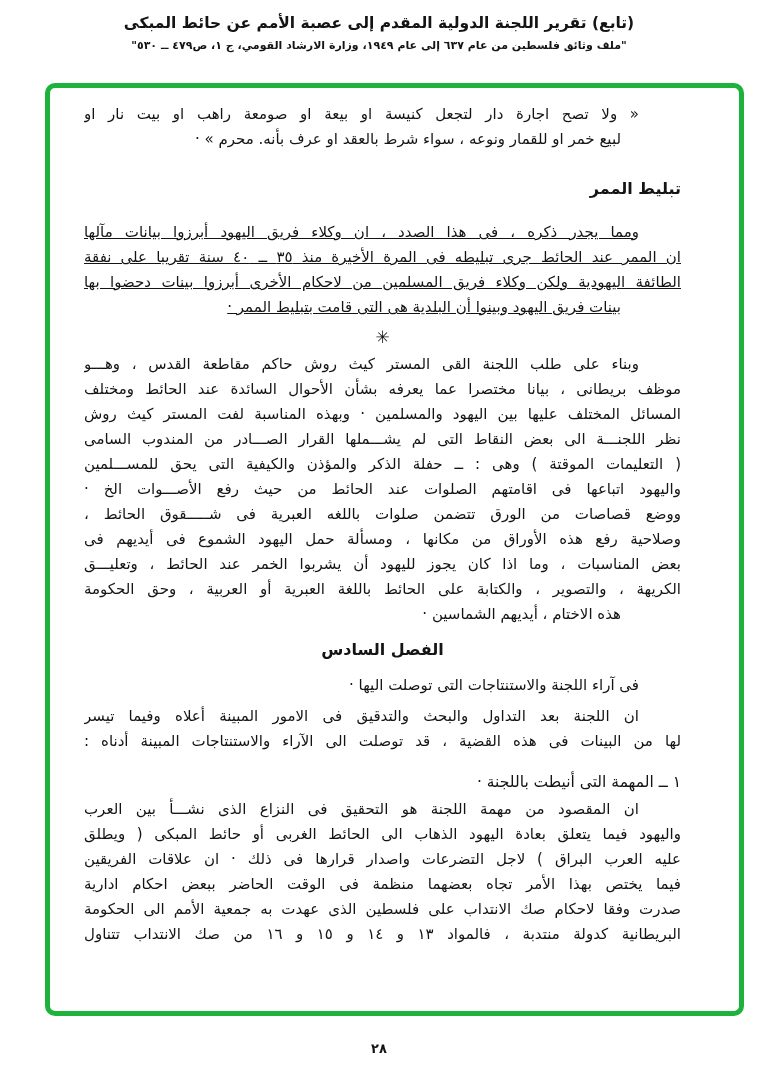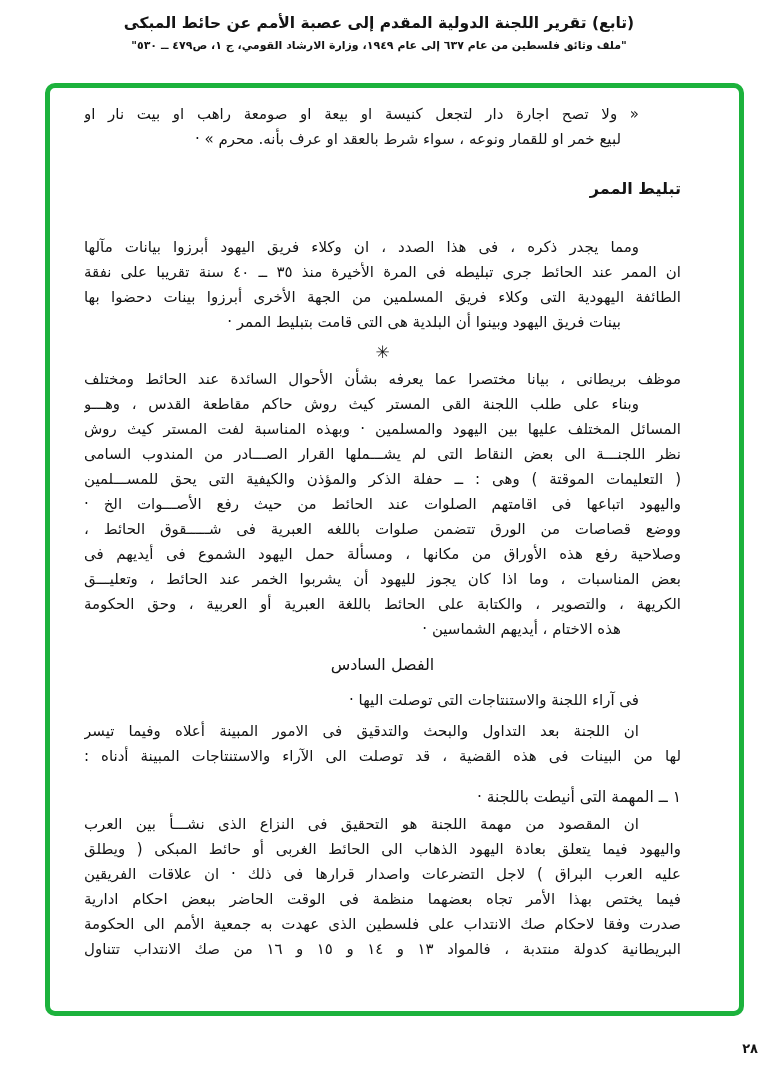--- a/index.html
+++ b/index.html
@@ -53,32 +53,32 @@
     padding-right: 60px;
   }
   .quote { margin-top: 0; }
   .sec-heading {
     margin-top: 24px;
     font-size: 16px;
     font-weight: bold;
     line-height: 26px;
     text-align: right;
   }
-  .para { margin-top: 33px; }
+  .para { margin-top: 18px; text-decoration: underline; }
   .divider {
     margin: 6px 0 4px 0;
     text-align: center;
     font-size: 17px;
     line-height: 22px;
   }
   .para-long { margin-top: 0; }
   .chapter-heading {
     margin: 10px 0 10px 0;
     font-size: 16px;
-    font-weight: normal;
+    font-weight: bold;
     line-height: 26px;
     text-align: center;
   }
   .subtitle {
     margin-top: 6px;
     font-size: 15px;
     line-height: 25px;
     text-align: right;
     padding-right: 42px;
   }
@@ -86,20 +86,21 @@
   .item-heading {
     margin: 16px 0 2px 0;
     font-size: 15.5px;
     font-weight: normal;
     line-height: 25px;
     text-align: right;
   }
   .page-footer {
     position: absolute;
     bottom: 22px; left: 0; right: 0;
+    text-align: center;
     font-size: 13px;
     font-weight: bold;
     direction: rtl;
   }
 </style>
 </head>
 <body>
 
 <header class="doc-header">
   <div class="h-title">(تابع) تقرير اللجنة الدولية المقدم إلى عصبة الأمم عن حائط المبكى</div>
@@ -111,29 +112,29 @@
   <section class="quote">
     <div class="ln first">« ولا تصح اجارة دار لتجعل كنيسة او بيعة او صومعة راهب او بيت نار او</div>
     <div class="ln endline">لبيع خمر او للقمار ونوعه ، سواء شرط بالعقد او عرف بأنه. محرم » ·</div>
   </section>
 
   <h2 class="sec-heading">تبليط الممر</h2>
 
   <section class="para">
     <div class="ln first">ومما يجدر ذكره ، فى هذا الصدد ، ان وكلاء فريق اليهود أبرزوا بيانات مآلها</div>
     <div class="ln">ان الممر عند الحائط جرى تبليطه فى المرة الأخيرة منذ ٣٥ ــ ٤٠ سنة تقريبا على نفقة</div>
-    <div class="ln">الطائفة اليهودية التى وكلاء فريق المسلمين من الجهة الأخرى أبرزوا بينات دحضوا بها</div>
+    <div class="ln">الطائفة اليهودية ولكن وكلاء فريق المسلمين من لاحكام الأخرى أبرزوا بينات دحضوا بها</div>
     <div class="ln endline">بينات فريق اليهود وبينوا أن البلدية هى التى قامت بتبليط الممر ·</div>
   </section>
 
   <div class="divider">✳</div>
 
   <section class="para-long">
+    <div class="ln first">وبناء على طلب اللجنة القى المستر كيث روش حاكم مقاطعة القدس ، وهـــو</div>
     <div class="ln">موظف بريطانى ، بيانا مختصرا عما يعرفه بشأن الأحوال السائدة عند الحائط ومختلف</div>
-    <div class="ln first">وبناء على طلب اللجنة القى المستر كيث روش حاكم مقاطعة القدس ، وهـــو</div>
     <div class="ln">المسائل المختلف عليها بين اليهود والمسلمين · وبهذه المناسبة لفت المستر كيث روش</div>
     <div class="ln">نظر اللجنـــة الى بعض النقاط التى لم يشـــملها القرار الصـــادر من المندوب السامى</div>
     <div class="ln">( التعليمات الموقتة ) وهى : ــ حفلة الذكر والمؤذن والكيفية التى يحق للمســـلمين</div>
     <div class="ln">واليهود اتباعها فى اقامتهم الصلوات عند الحائط من حيث رفع الأصـــوات الخ ·</div>
     <div class="ln">ووضع قصاصات من الورق تتضمن صلوات باللغه العبرية فى شـــــقوق الحائط ،</div>
     <div class="ln">وصلاحية رفع هذه الأوراق من مكانها ، ومسألة حمل اليهود الشموع فى أيديهم فى</div>
     <div class="ln">بعض المناسبات ، وما اذا كان يجوز لليهود أن يشربوا الخمر عند الحائط ، وتعليـــق</div>
     <div class="ln">الكريهة ، والتصوير ، والكتابة على الحائط باللغة العبرية أو العربية ، وحق الحكومة</div>
     <div class="ln endline">هذه الاختام ، أيديهم الشماسين ·</div>
   </section>

